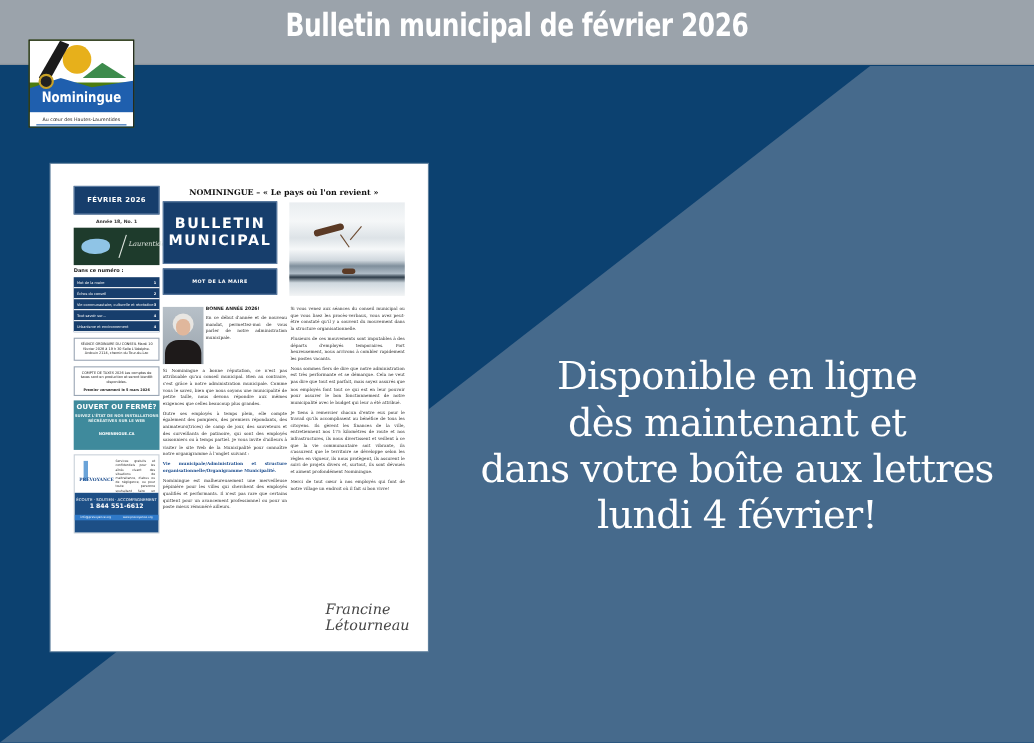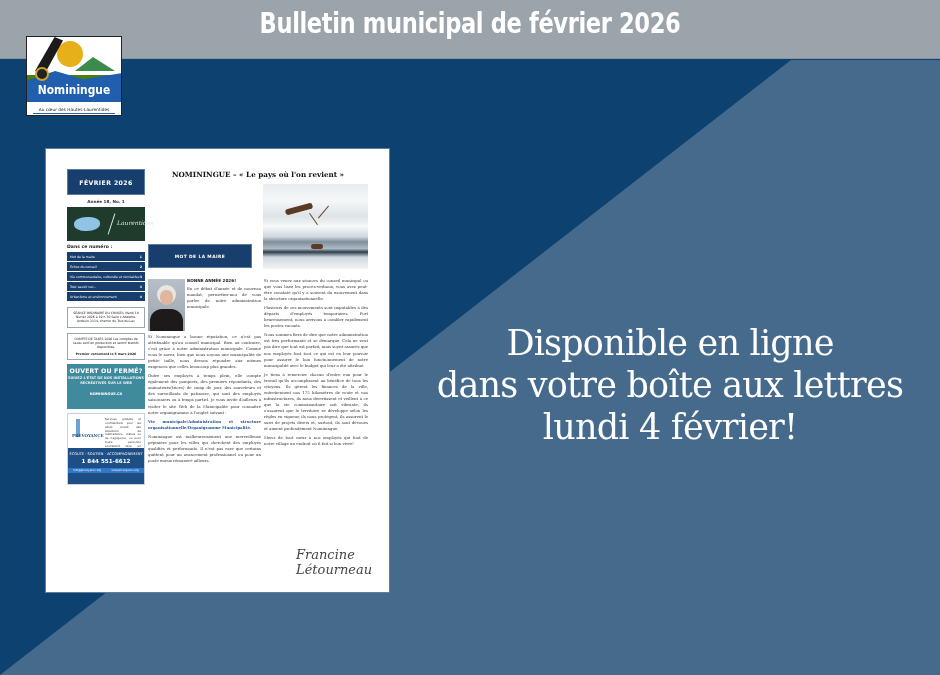--- a/index.html
+++ b/index.html
@@ -171,20 +171,24 @@
         <div class="l2">1 844 551-6612</div>
         <div class="l3">
           <span>info@prevoyance.org</span>
           <span>www.prevoyance.org</span>
         </div>
       </div>
     </div>
   </div>
 
   <div class="tagline-head">NOMININGUE – « Le pays où l'on revient »</div>
+  <div class="bm-box navy">
+    <span>BULLETIN</span>
+    <span>MUNICIPAL</span>
+  </div>
   <div class="mot-box navy">MOT DE LA MAIRE</div>
 
   <div class="photo-snow">
     <div class="beaver1"></div>
     <div class="stick1"></div>
     <div class="stick2"></div>
     <div class="beaver2"></div>
   </div>
 
   <div class="mayor-photo">
@@ -207,15 +211,16 @@
     <p>Plusieurs de ces mouvements sont imputables à des départs d'employés temporaires. Fort heureusement, nous arrivons à combler rapidement les postes vacants.</p>
     <p>Nous sommes fiers de dire que notre administration est très performante et se démarque. Cela ne veut pas dire que tout est parfait, mais soyez assurés que nos employés font tout ce qui est en leur pouvoir pour assurer le bon fonctionnement de notre municipalité avec le budget qui leur a été attribué.</p>
     <p>Je tiens à remercier chacun d'entre eux pour le travail qu'ils accomplissent au bénéfice de tous les citoyens. Ils gèrent les finances de la ville, entretiennent nos 175 kilomètres de route et nos infrastructures, ils nous divertissent et veillent à ce que la vie communautaire soit vibrante, ils s'assurent que le territoire se développe selon les règles en vigueur, ils nous protègent, ils assurent le suivi de projets divers et, surtout, ils sont dévoués et aiment profondément Nominingue.</p>
     <p>Merci de tout cœur à nos employés qui font de notre village un endroit où il fait si bon vivre!</p>
   </div>
   <div class="signature">Francine Létourneau</div>
 </div>
 
 <div class="message">
   <div class="line">Disponible en ligne</div>
+  <div class="line">dès maintenant et</div>
   <div class="line">dans votre boîte aux lettres</div>
   <div class="line">lundi 4 février!</div>
 </div>
 
 </body></html>

